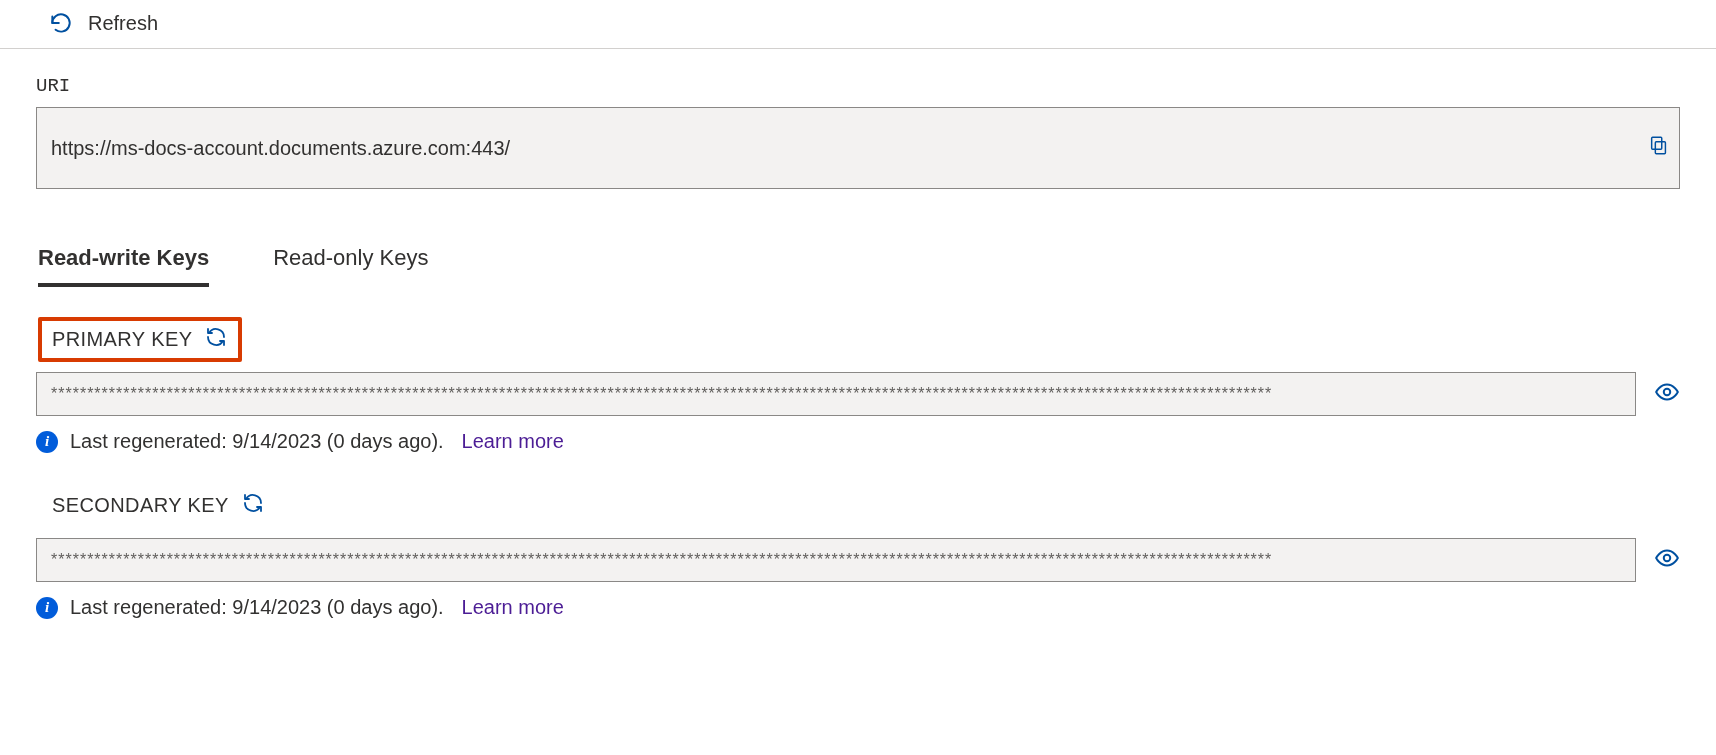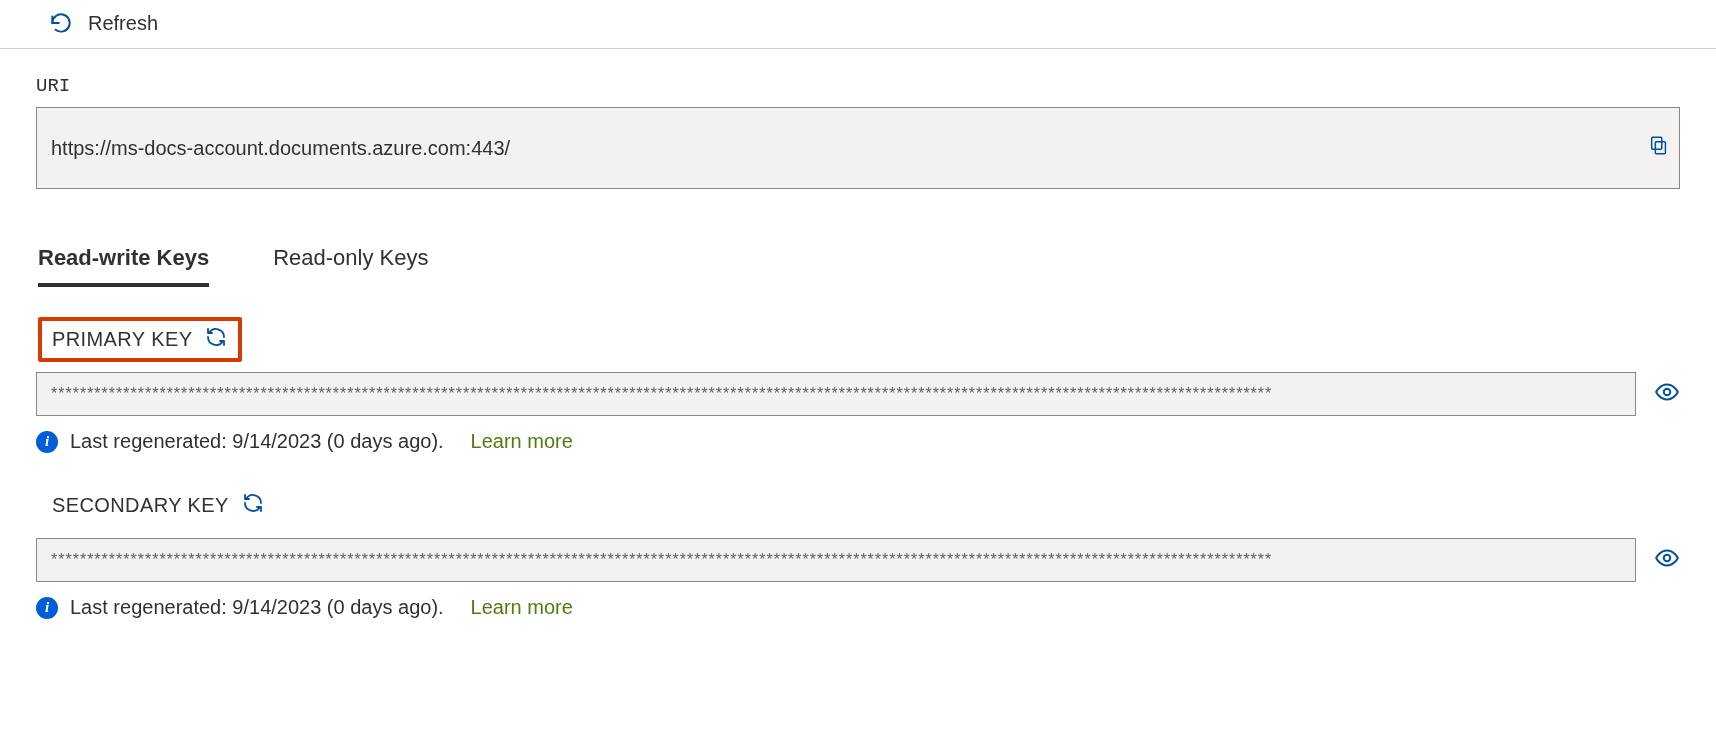--- a/index.html
+++ b/index.html
@@ -164,23 +164,23 @@
     height: 22px;
     border-radius: 50%;
     background: #015cda;
     color: #ffffff;
     font-family: Georgia, 'Times New Roman', serif;
     font-style: italic;
     font-weight: 700;
     font-size: 15px;
   }
   .link {
-    color: #4d7c0f;
-    cursor: pointer;
-    margin-left: 15px;
+    color: #4c1d95;
+    cursor: pointer;
+    margin-left: 6px;
   }
 </style>
 </head>
 <body>
 
 <div class="container">
 
   <div class="toolbar">
     <div class="toolbar-btn">
       <span class="refresh-icon">

